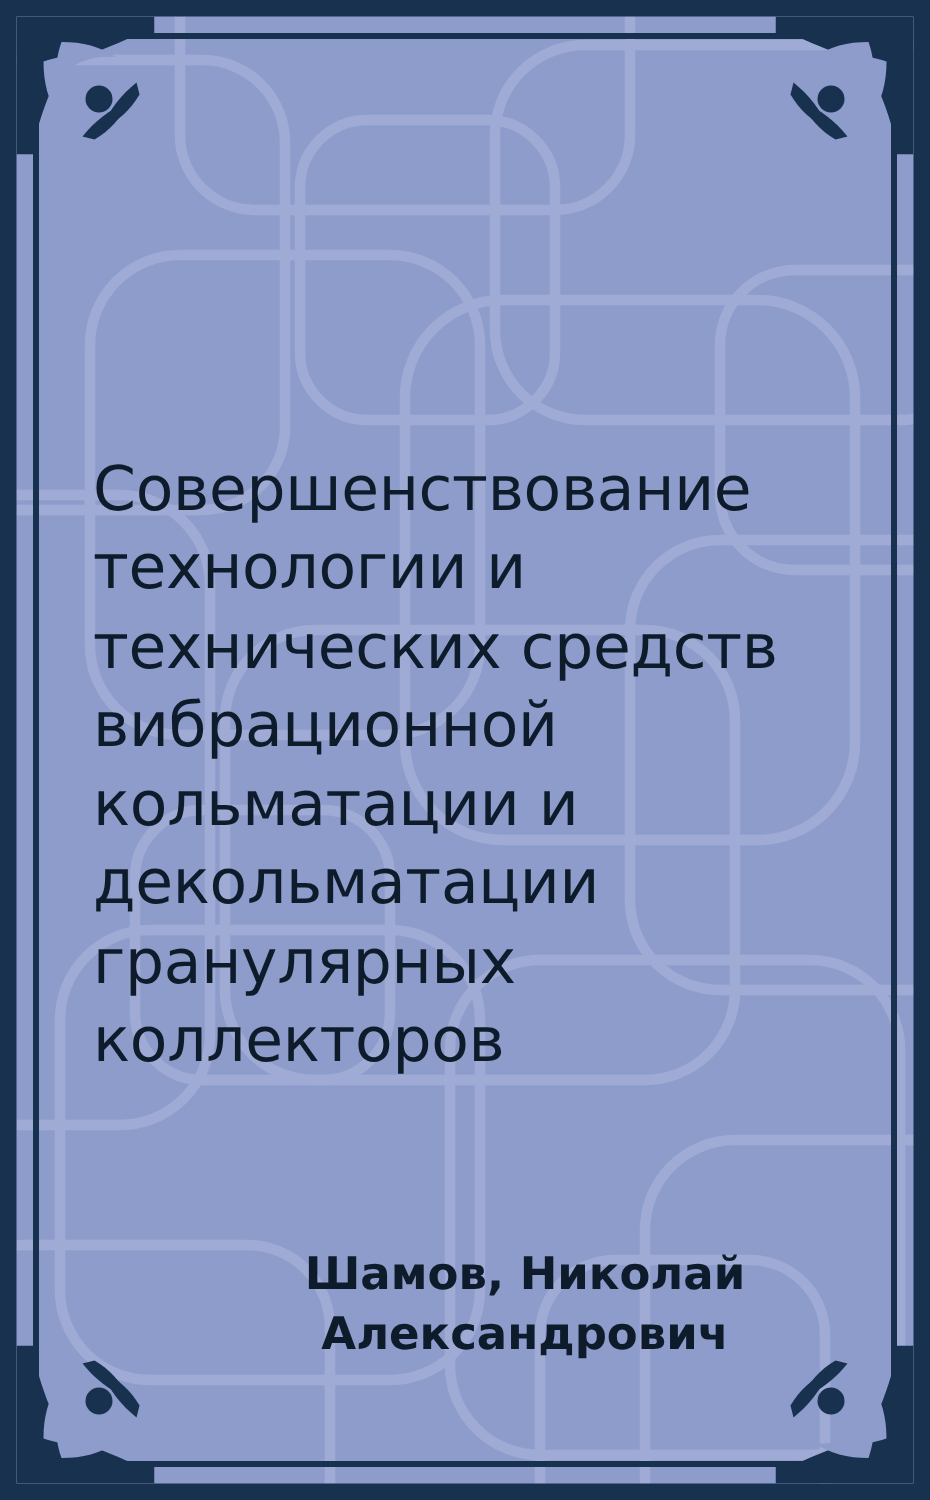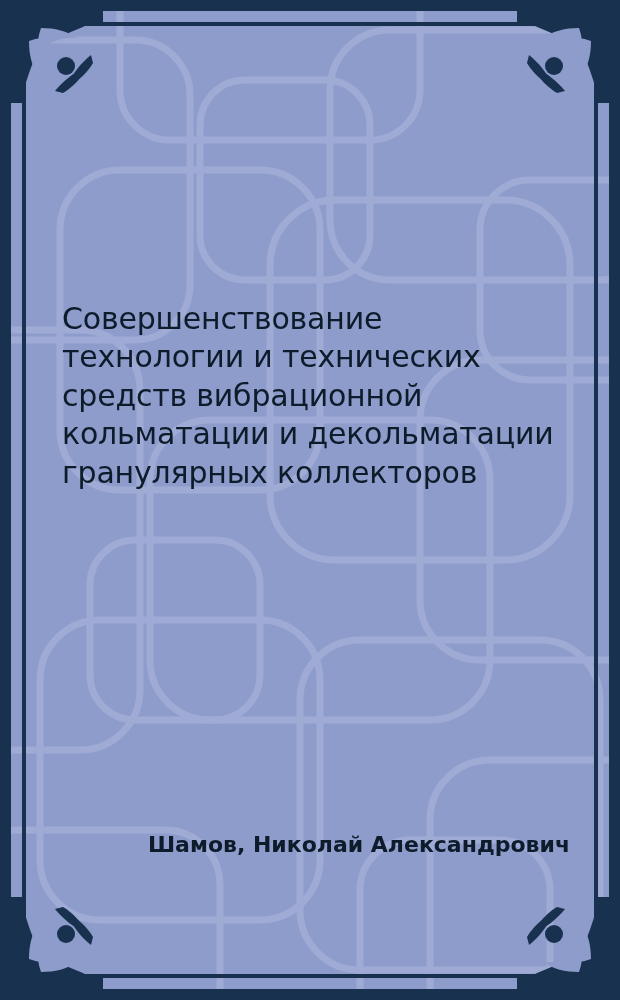--- a/index.html
+++ b/index.html
@@ -63,37 +63,37 @@
     left: 40px;
     right: 40px;
     top: 0;
     bottom: 0;
   }
   .title {
     position: absolute;
     top: 300px;
     left: 22px;
     right: 10px;
-    font-size: 30px;
+    font-size: 41px;
     line-height: 1.28;
     color: #0d1b2a;
     font-weight: 400;
     text-align: left;
     letter-spacing: -0.2px;
   }
   .author {
     position: absolute;
     top: 830px;
     left: 90px;
     right: 10px;
-    font-size: 22px;
+    font-size: 30px;
     line-height: 1.32;
     color: #0d1b2a;
     font-weight: 700;
-    text-align: right;
+    text-align: center;
   }
 </style>
 </head>
 <body>
 
 <div id="page">
 
   <div class="pattern">
     <svg viewBox="0 0 620 1000" xmlns="http://www.w3.org/2000/svg">
       <g fill="none" stroke="#9fabd4" stroke-width="7">

